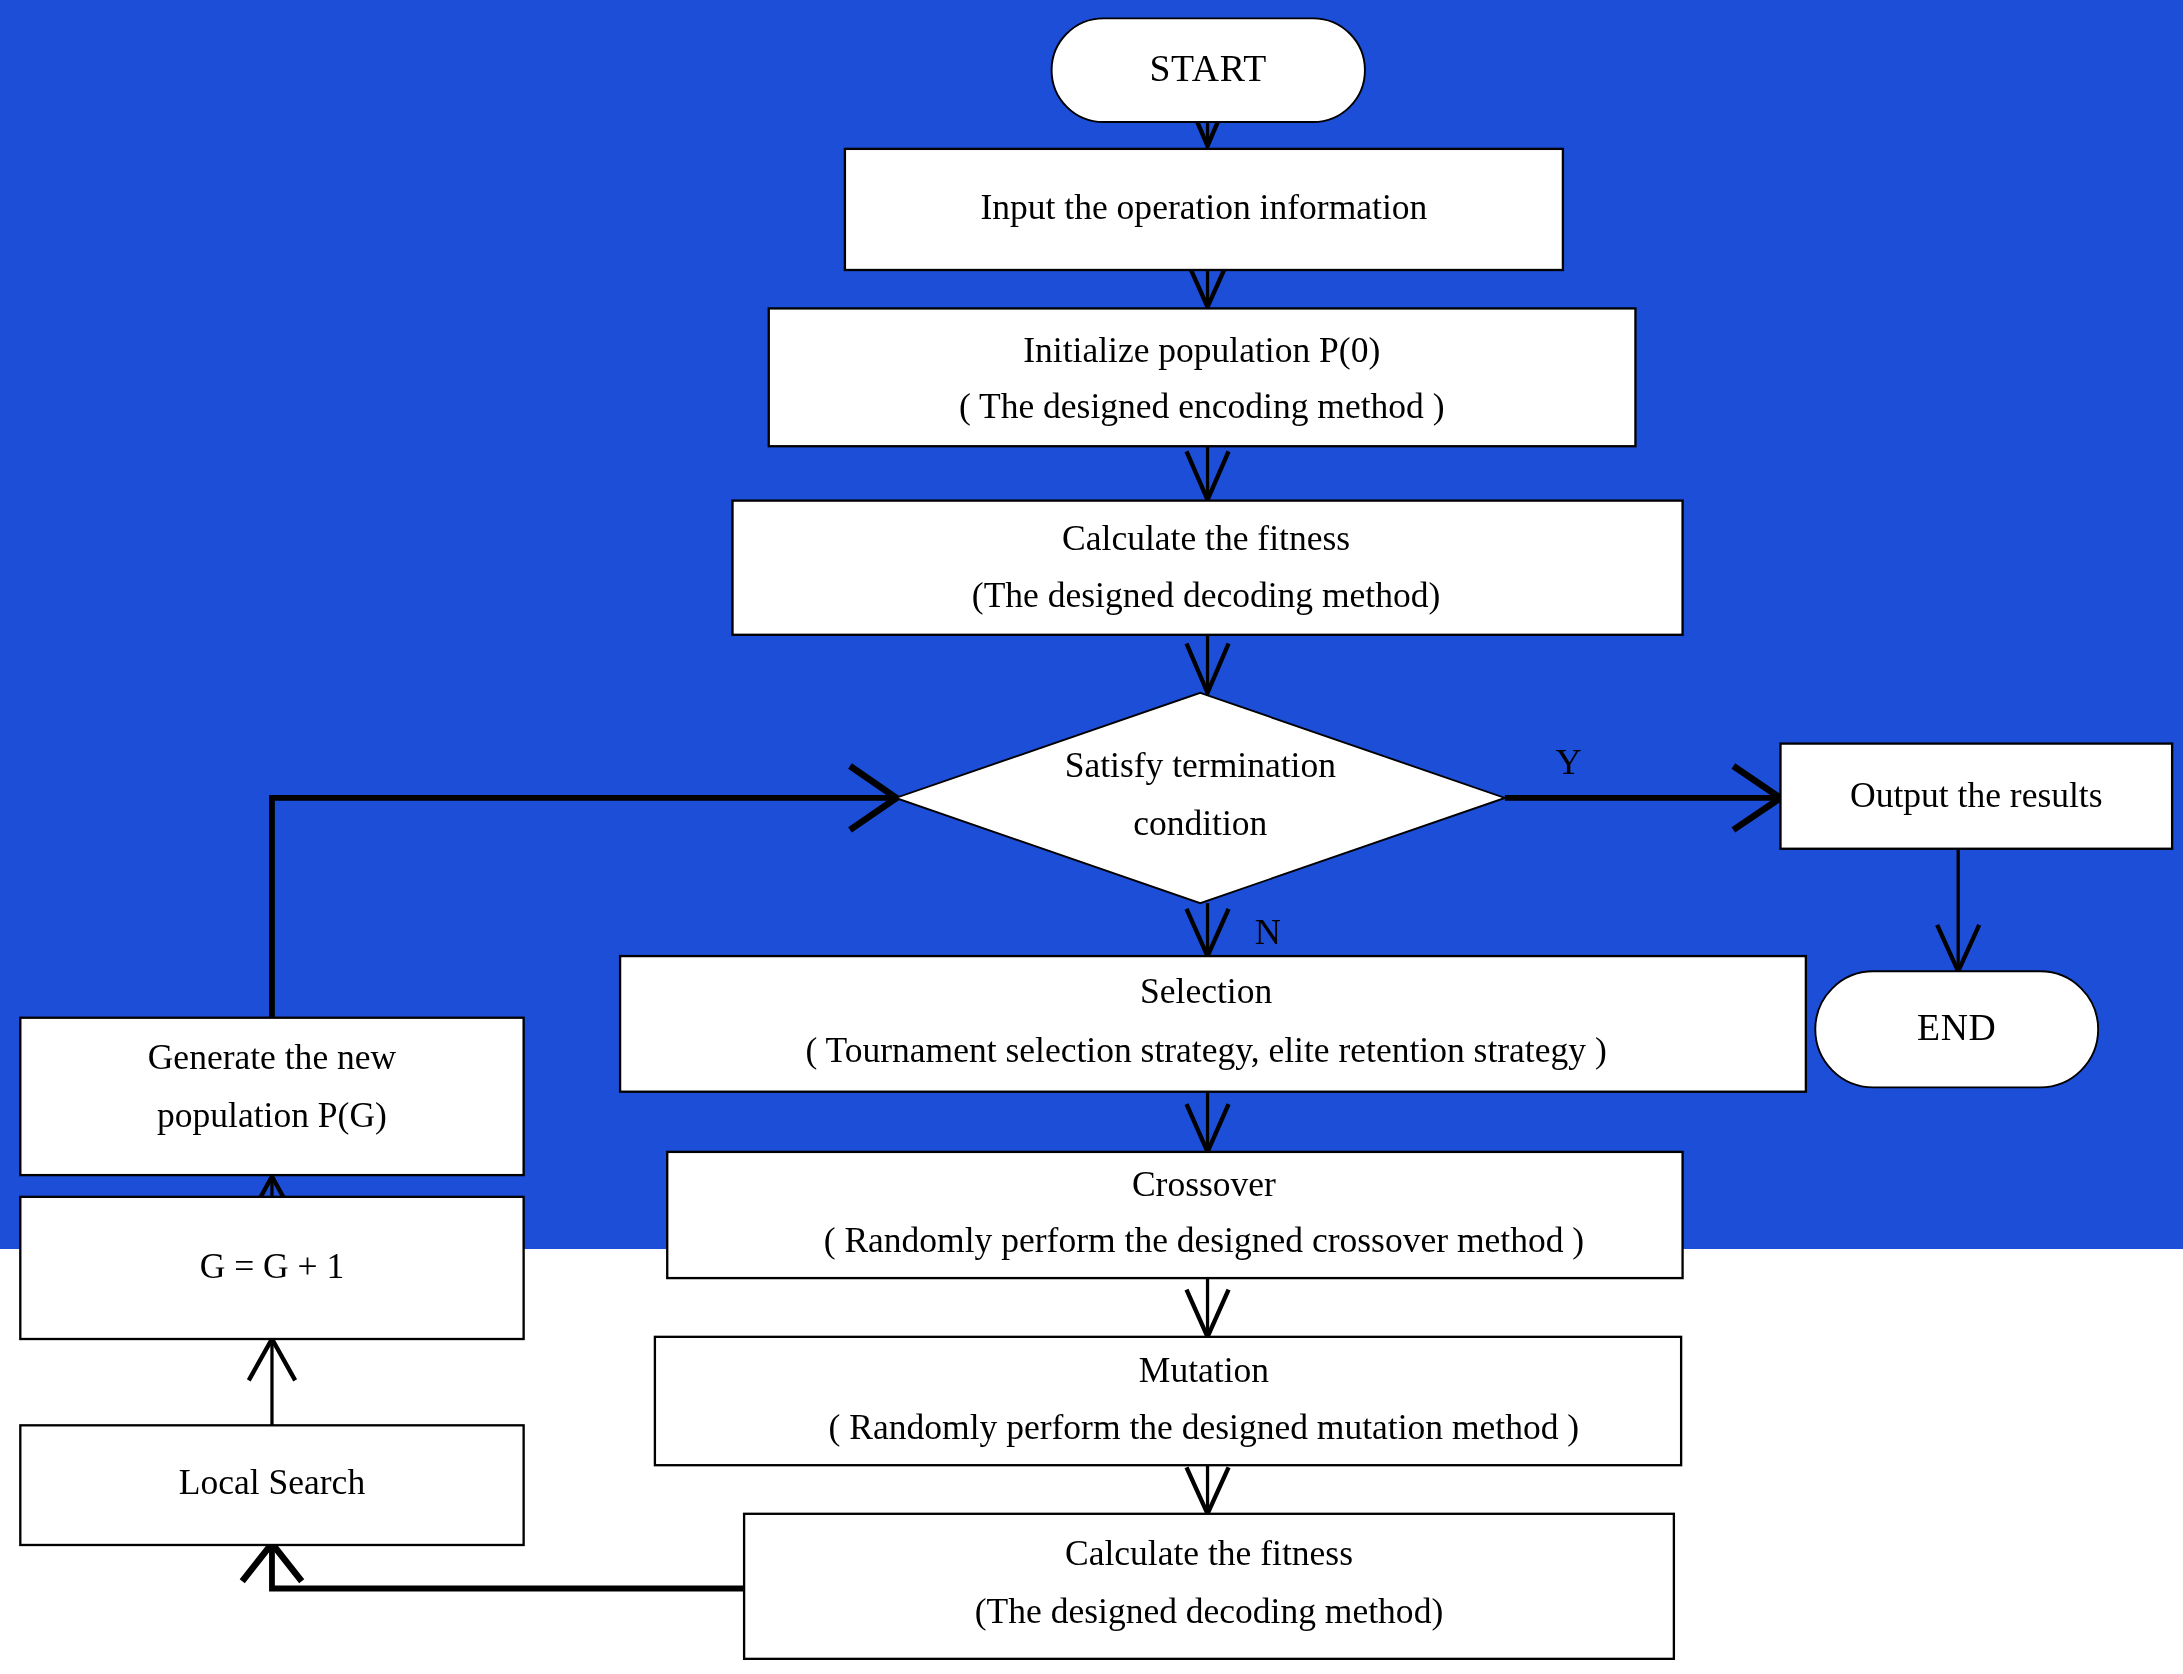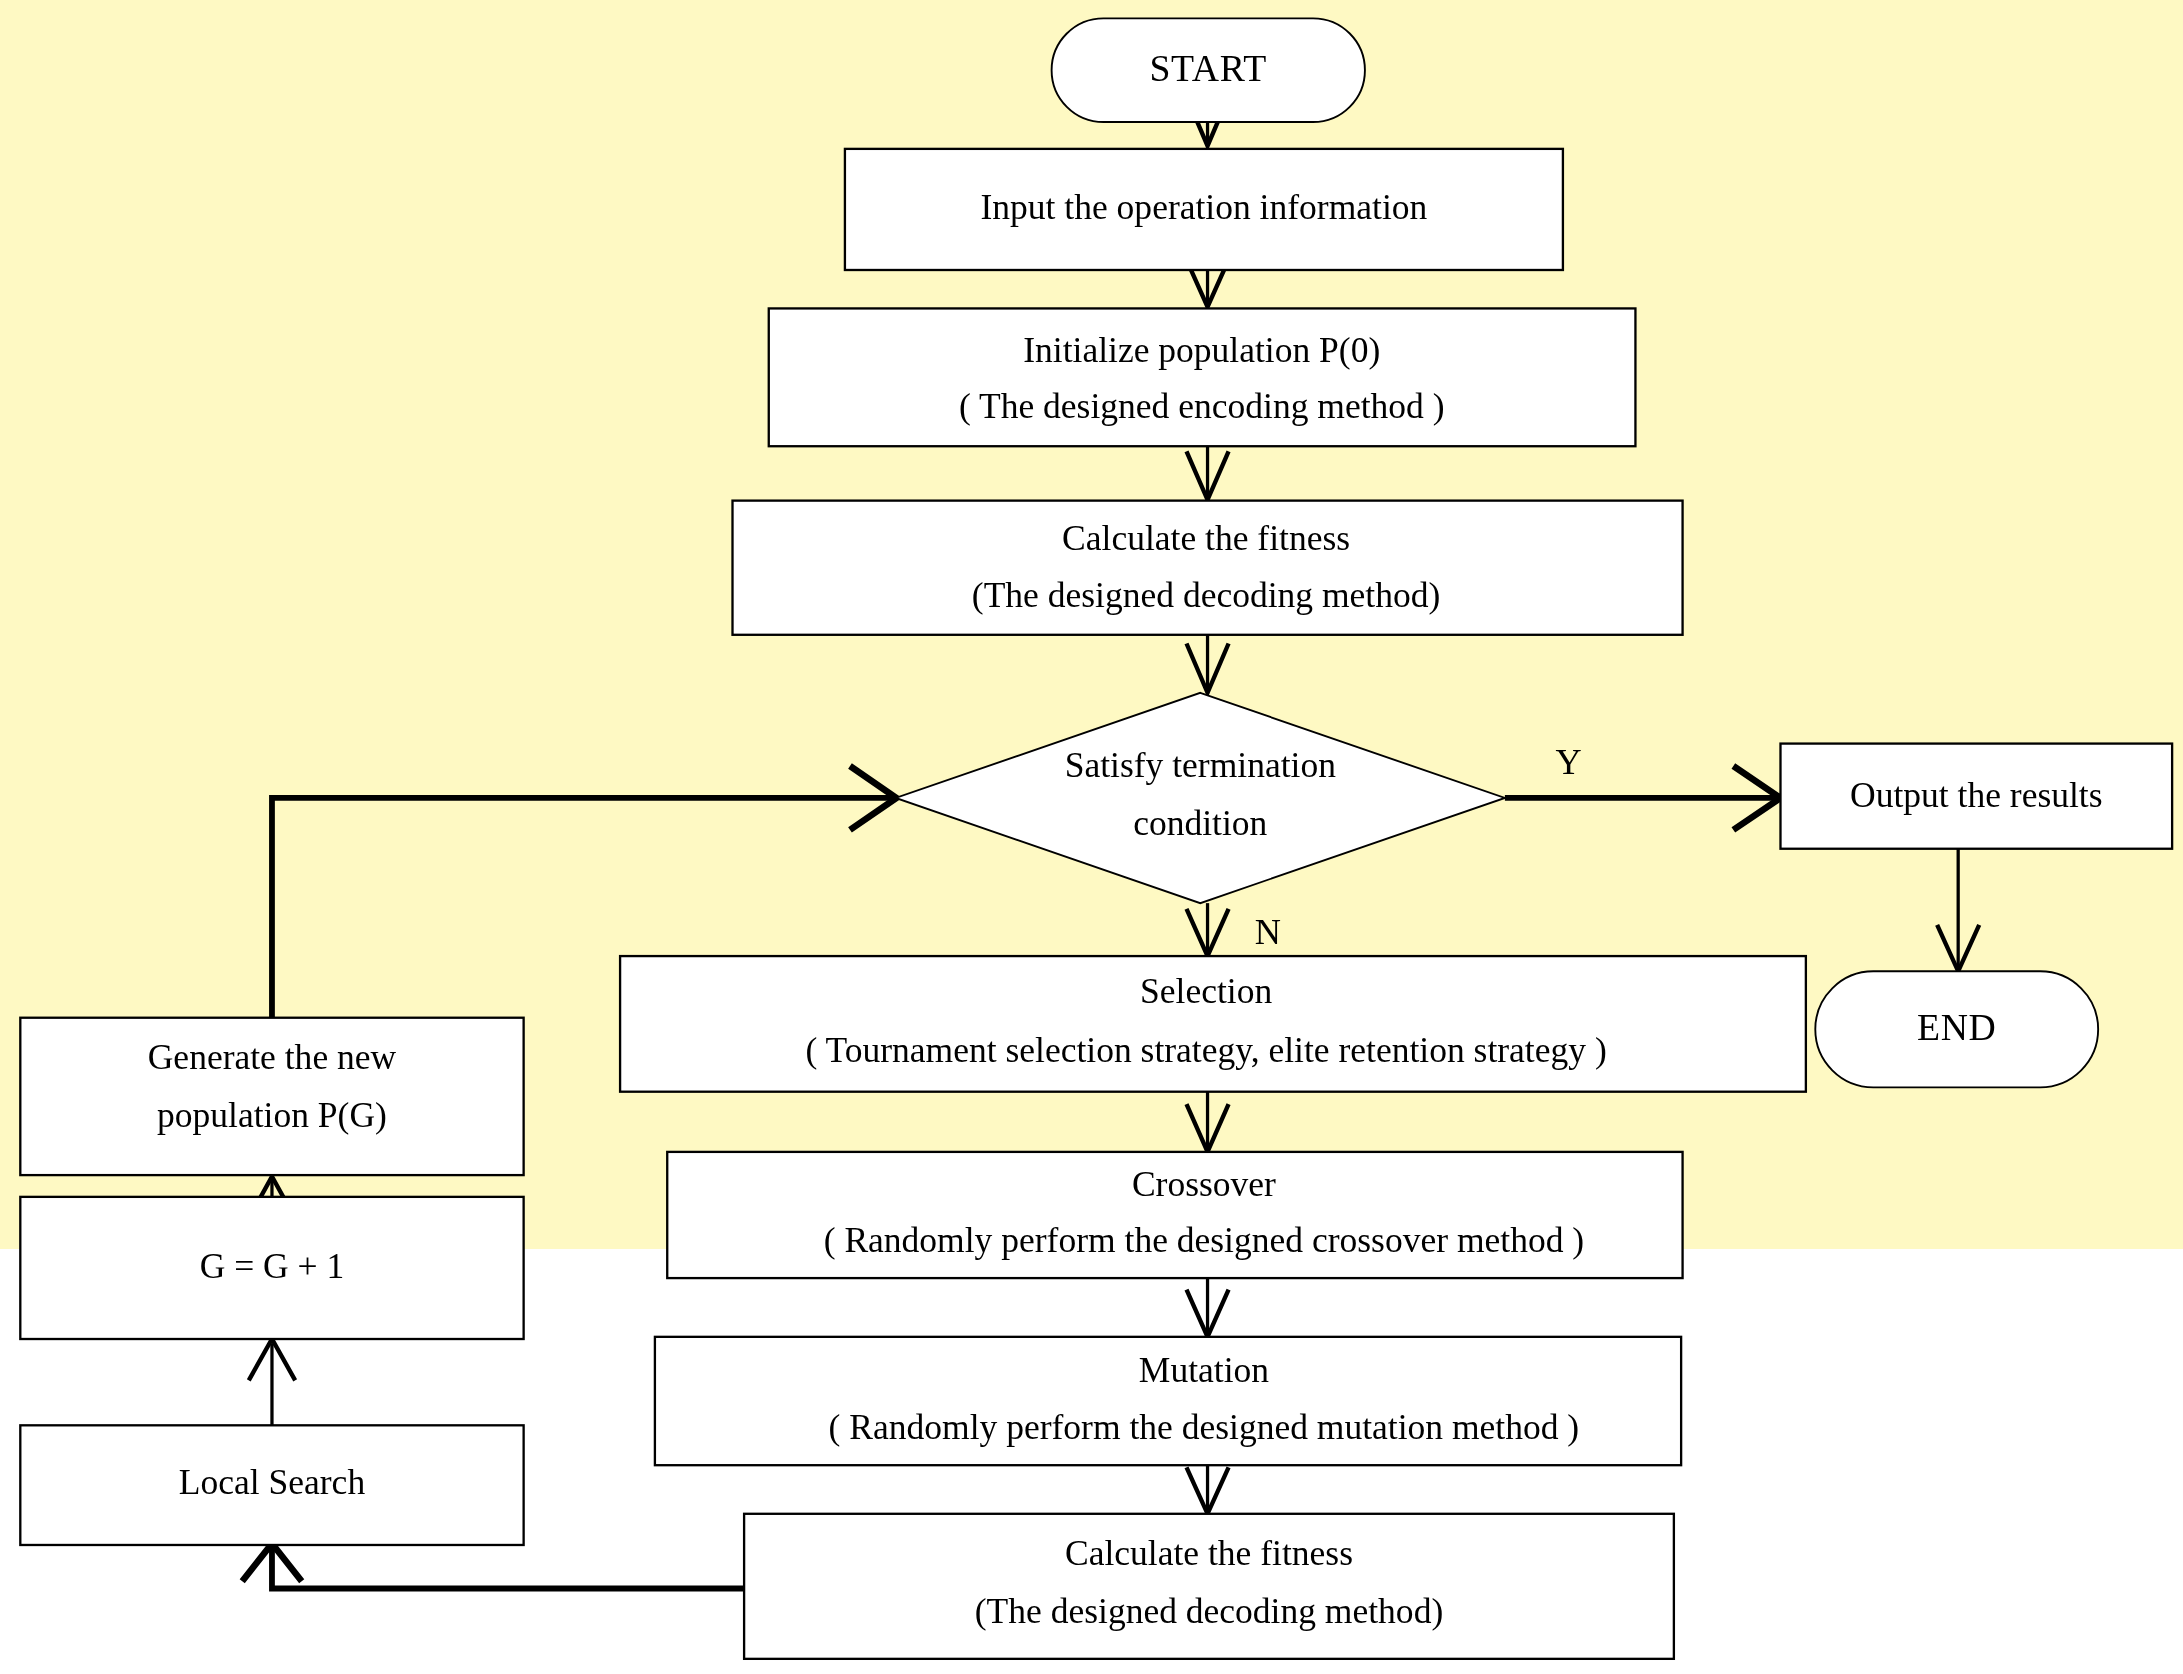--- a/index.html
+++ b/index.html
@@ -10,21 +10,21 @@
   body {
     width: 2183px;
     height: 1675px;
     font-family: "Liberation Serif", "DejaVu Serif", serif;
     overflow: hidden;
   }
   #flowchart-root {
     position: relative;
     width: 2183px;
     height: 1249px;
-    background: #fef9c3;
+    background: #1d4ed8;
   }
   svg.chart-svg {
     position: absolute;
     top: 0;
     left: 0;
     width: 2183px;
     height: 1675px;
     display: block;
   }
   .node-shape {

